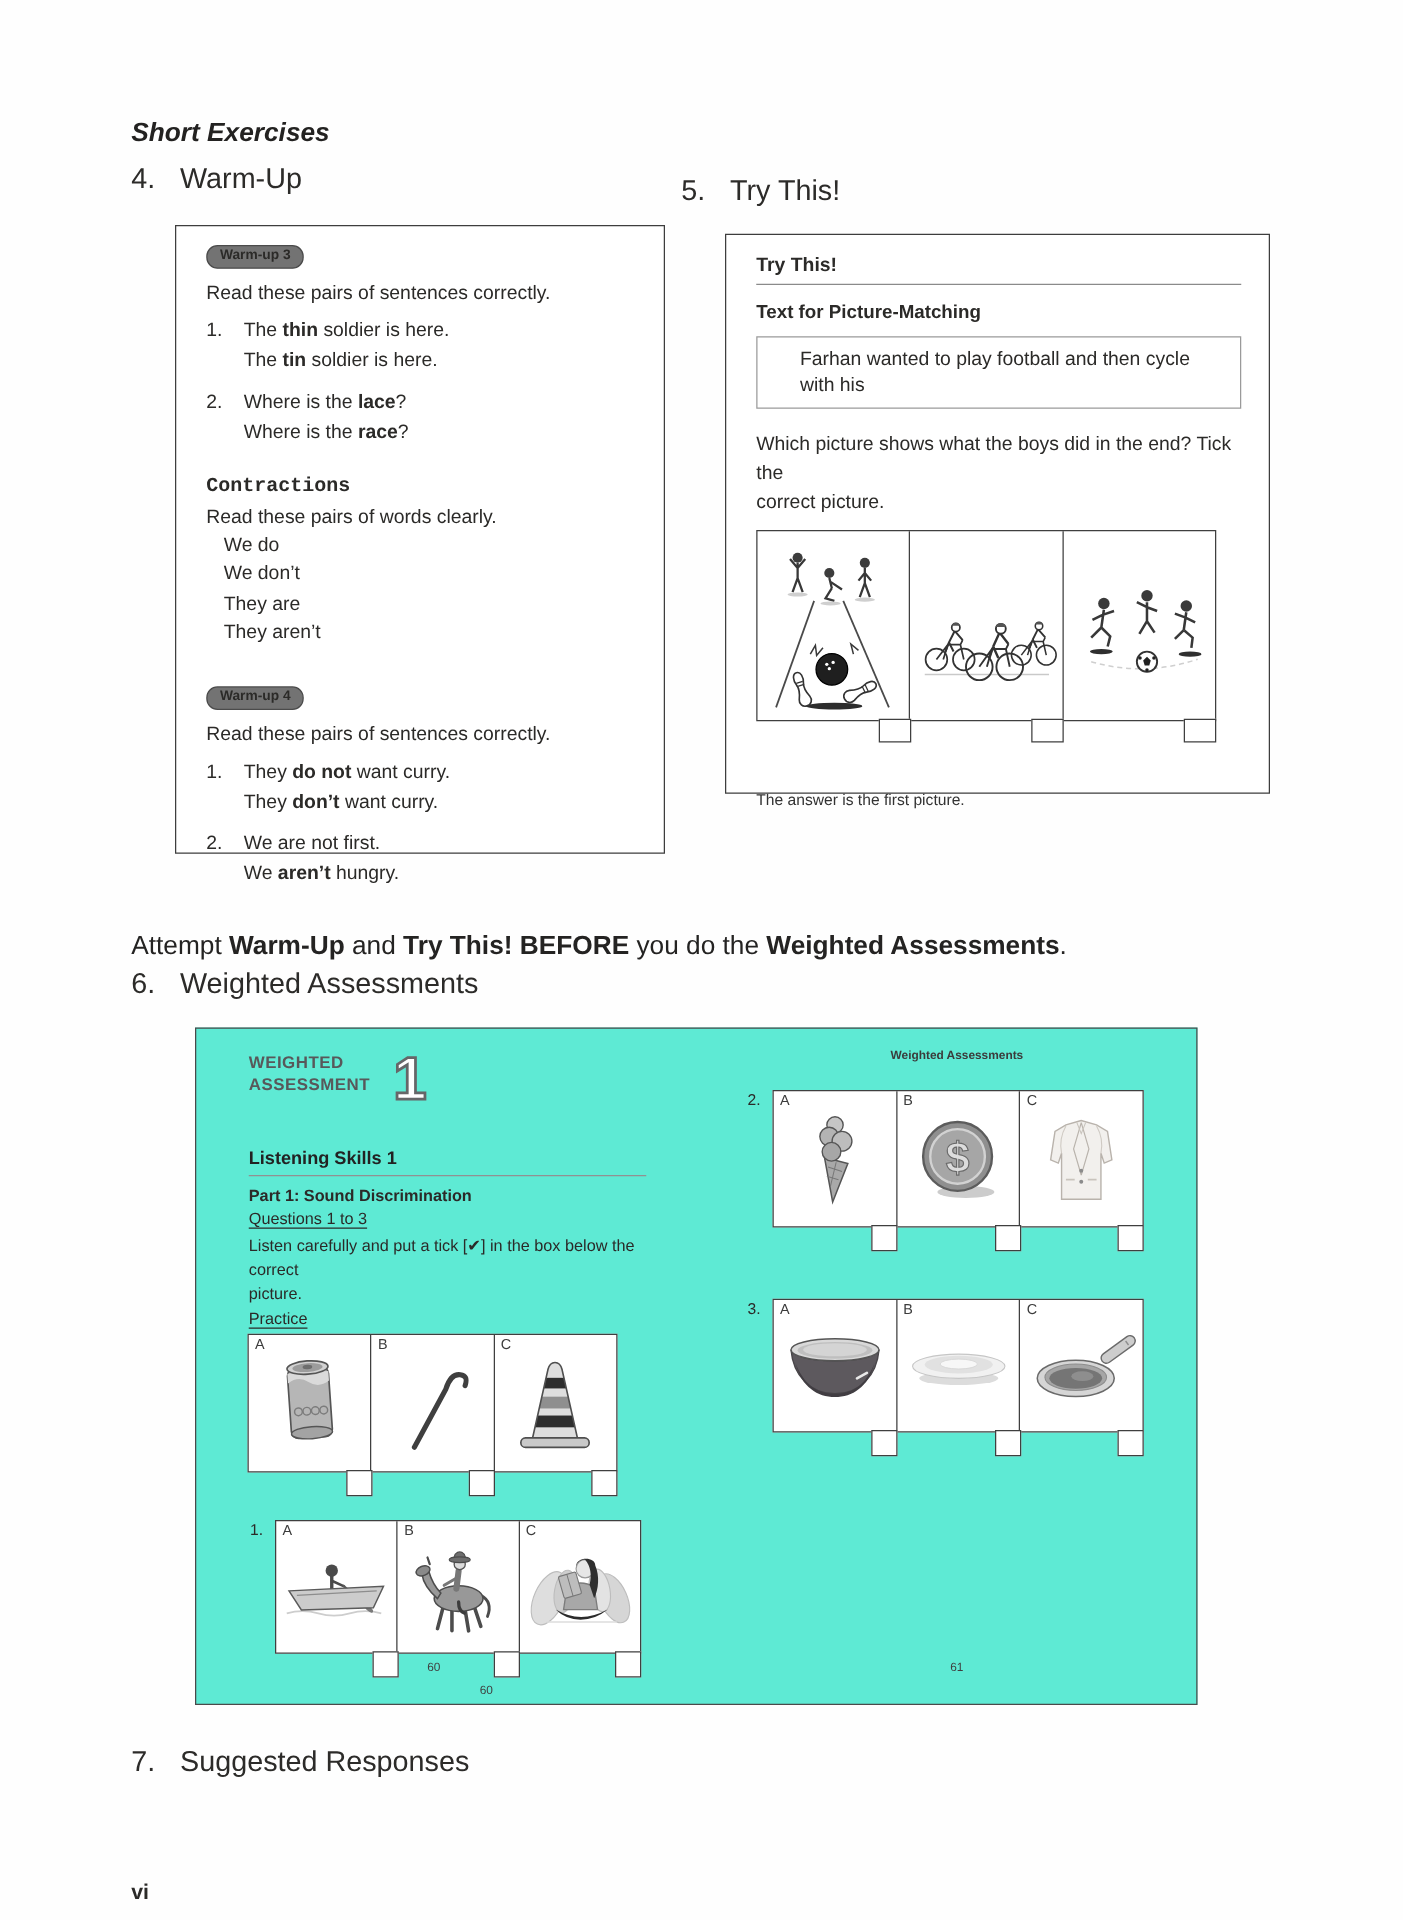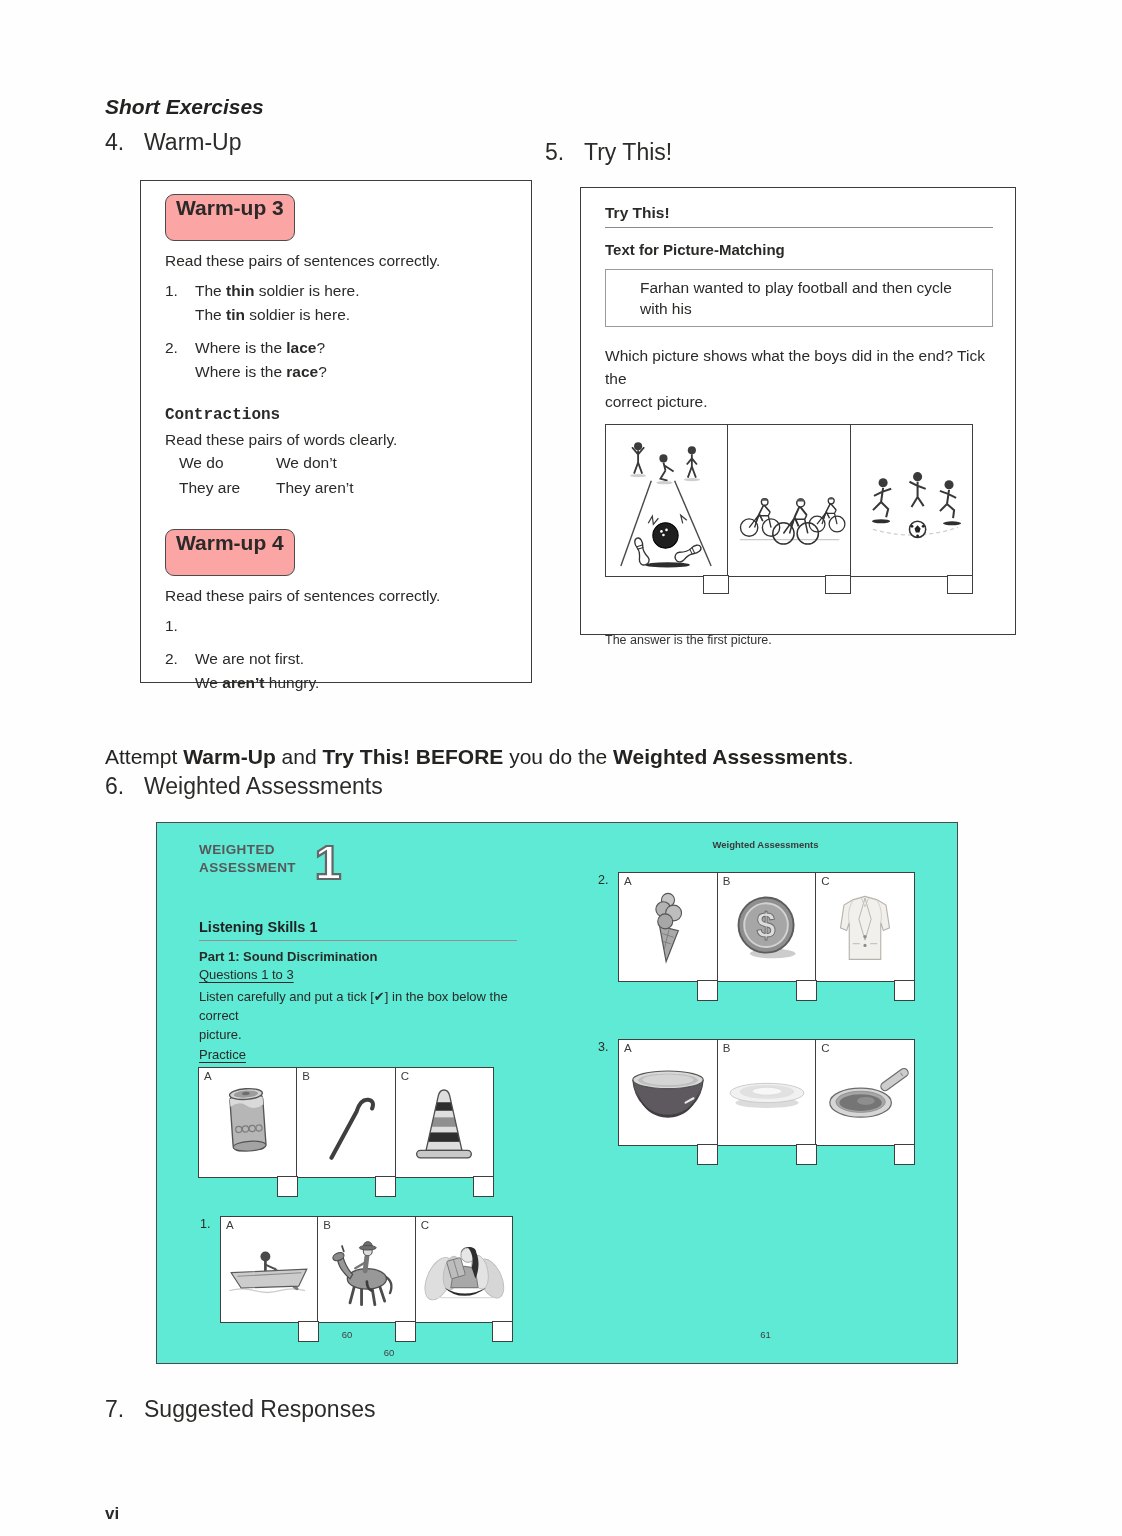--- a/index.html
+++ b/index.html
@@ -15,30 +15,30 @@
   .h5{left:545px;top:139px;}
   .h6{left:105px;top:773px;}
   .h7{left:105px;top:1396px;}
   .note{left:105px;top:724px;font-size:21px;color:#242322;white-space:nowrap;}
   .note b{font-weight:700;}
   .footer-pn{left:105px;top:1466px;font-size:17px;font-weight:700;margin-top:38px;}
 
   
   .warmup-panel{left:140px;top:180px;width:392px;height:503px;border:1.5px solid #3d3d3d;
                 padding:13px 24px;box-sizing:border-box;background:#fff;font-size:15.5px;}
-  .pill{display:inline-block;border:1.4px solid #4b4b4b;border-radius:9px;padding:1px 10px 20px;
-        font-weight:700;font-size:21px;background:#fca5a5;}
+  .pill{display:inline-block;border:1.4px solid #4b4b4b;border-radius:9px;padding:1px 10px 4px;
+        font-weight:700;font-size:11px;background:#737373;}
   .pill-wrap2{margin-top:30px;}
   .wp-instr{margin:11px 0 0;}
   .qitem{display:flex;margin-top:9px;}
   .qitem .qno{width:30px;flex:none;line-height:24px;}
   .qline{line-height:24px;}
   .contr-h{margin:22px 0 0;font-size:16px;font-weight:700;font-family:Liberation Mono, monospace;}
   .pair-instr{margin:7px 0 0;}
-  .pair-row{display:flex;margin:3px 0 0 14px;line-height:22px;}
+  .pair-row{display:flex;margin:3px 0 0 14px;line-height:22px;flex-direction:column;}
   .pair-row .pl{width:97px;flex:none;}
 
   
   .trythis-panel{left:580px;top:187px;width:436px;height:448px;border:1.5px solid #3d3d3d;
                  padding:16px 22px 0 24px;box-sizing:border-box;background:#fff;font-size:15.5px;}
   .tt-title{font-weight:700;}
   .tt-rule{margin-top:5px;border-top:1px solid #8a8a8a;width:100%;}
   .tt-sub{margin-top:13px;font-weight:700;font-size:15px;}
   .tt-passage{margin-top:11px;border:1px solid #9a9a9a;padding:7px 10px;line-height:21px;}
   .tt-passage .tp1{margin-left:24px;}
@@ -133,20 +133,24 @@
       <span class="pr">They aren’t</span>
     </div>
 
     <div class="pill-wrap2">
       <div class="pill">Warm-up 4</div>
     </div>
     <p class="wp-instr">Read these pairs of sentences correctly.</p>
 
     <div class="qitem">
       <span class="qno">1.</span>
+      <div class="qlines">
+        <div class="qline"><span>They </span><b>do not</b><span> want curry.</span></div>
+        <div class="qline"><span>They </span><b>don’t</b><span> want curry.</span></div>
+      </div>
     </div>
     <div class="qitem">
       <span class="qno">2.</span>
       <div class="qlines">
         <div class="qline"><span>We are not first.</span><b></b><span></span></div>
         <div class="qline"><span>We </span><b>aren’t</b><span> hungry.</span></div>
       </div>
     </div>
   </section>
 

